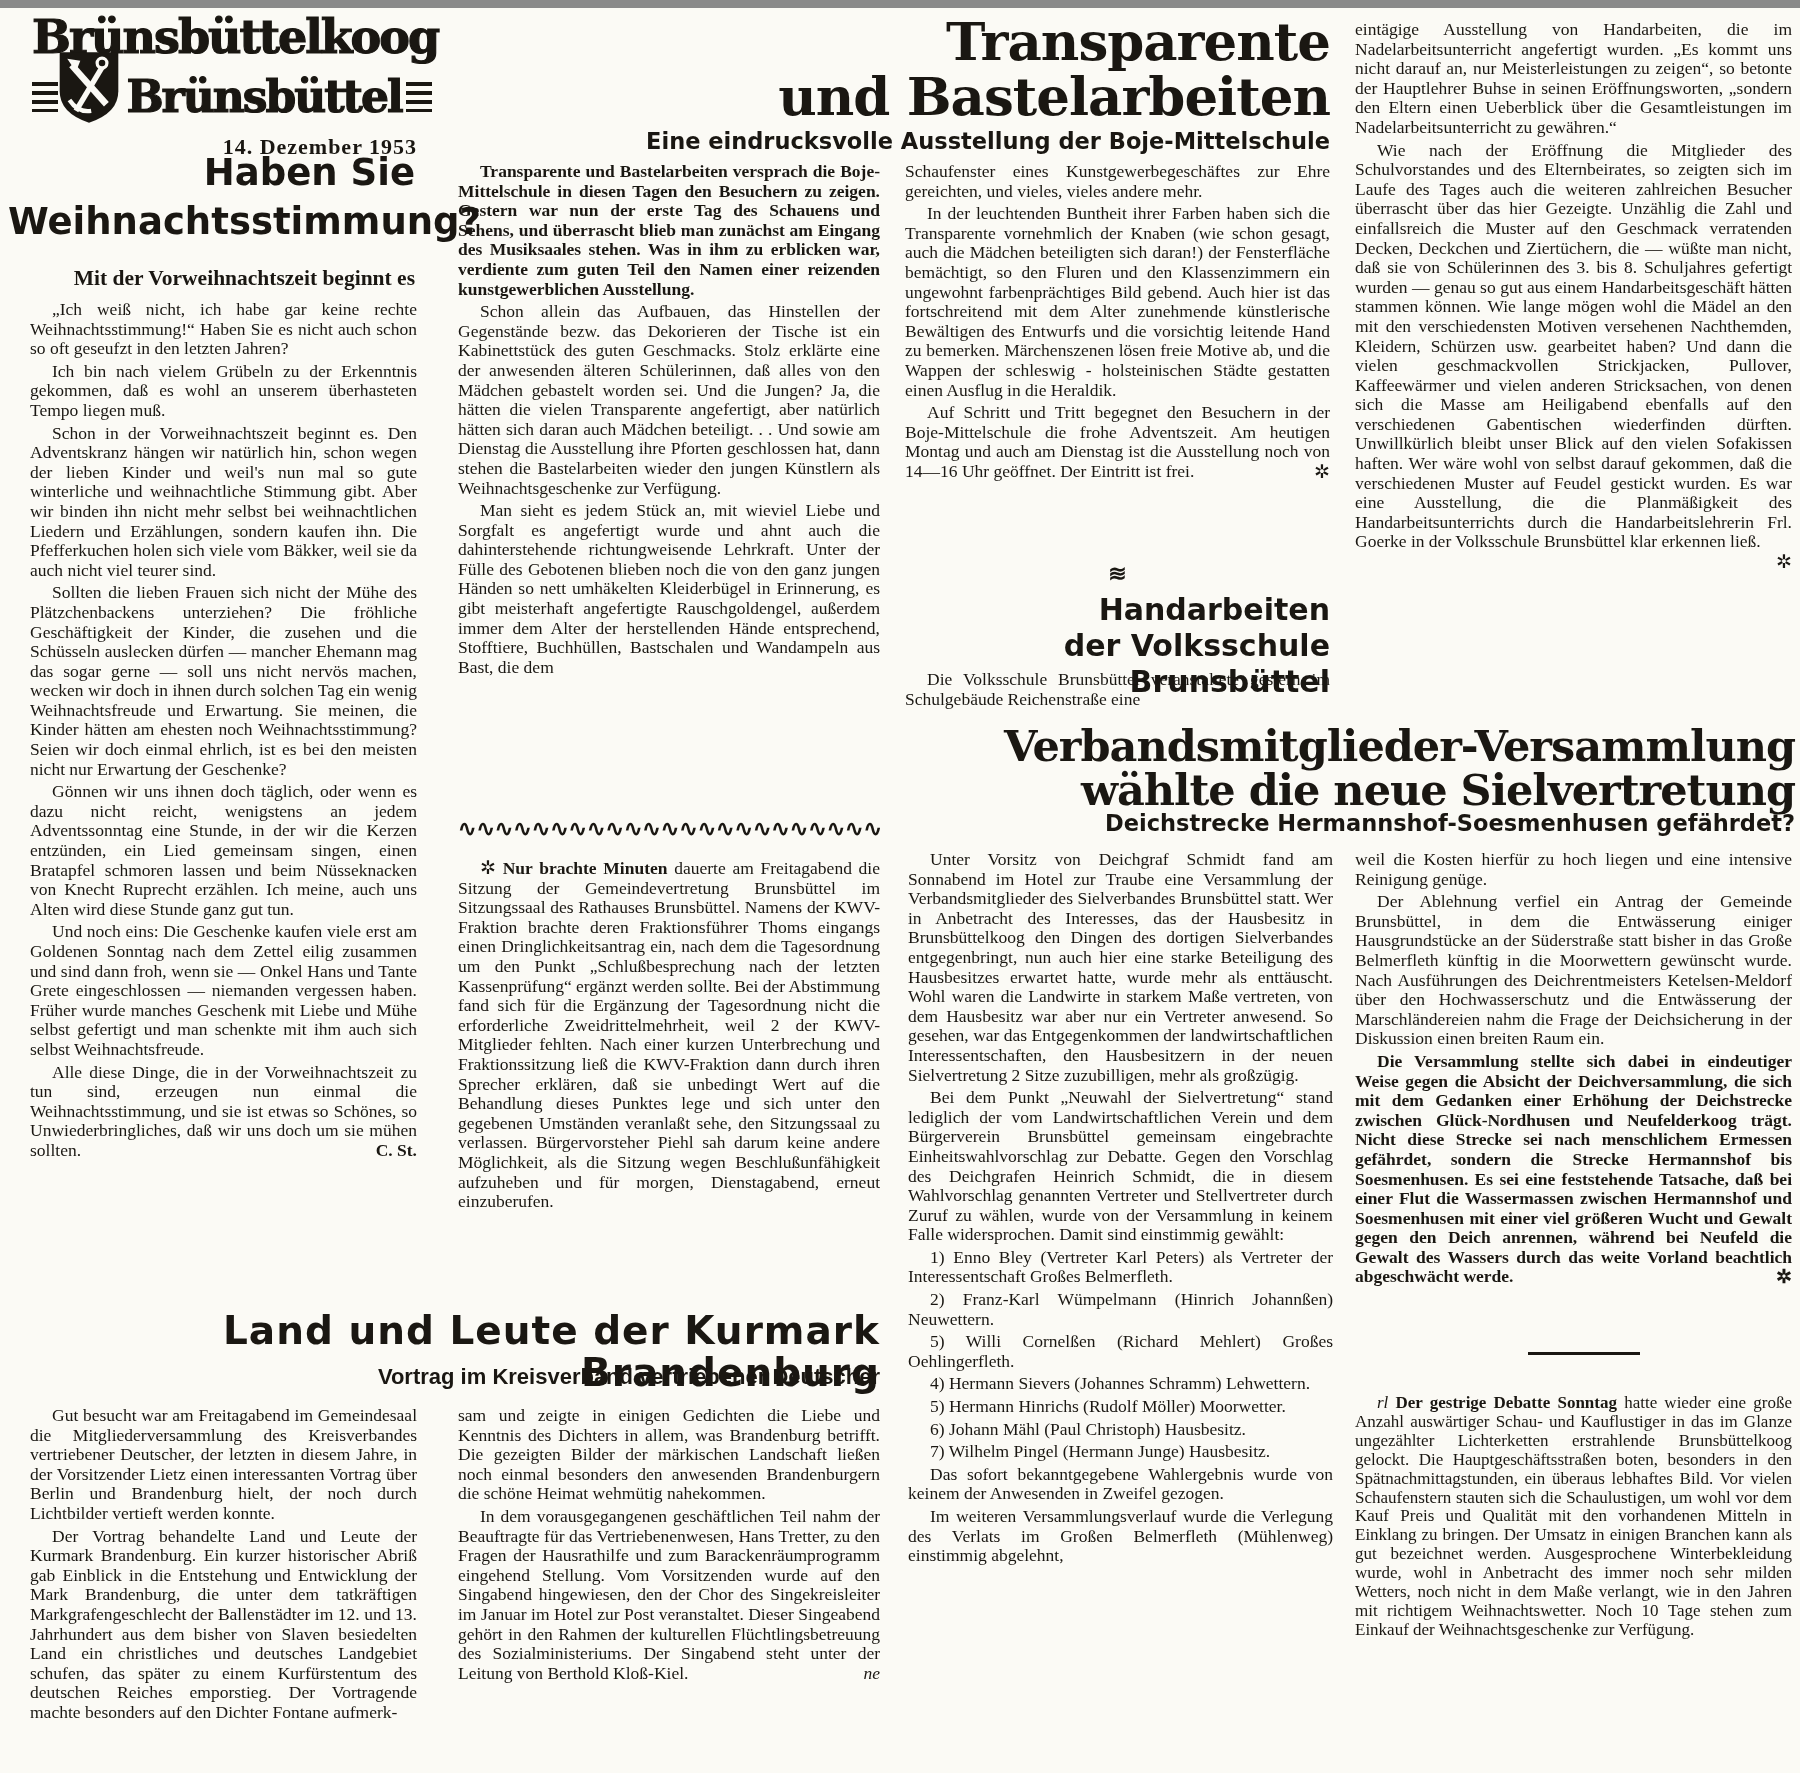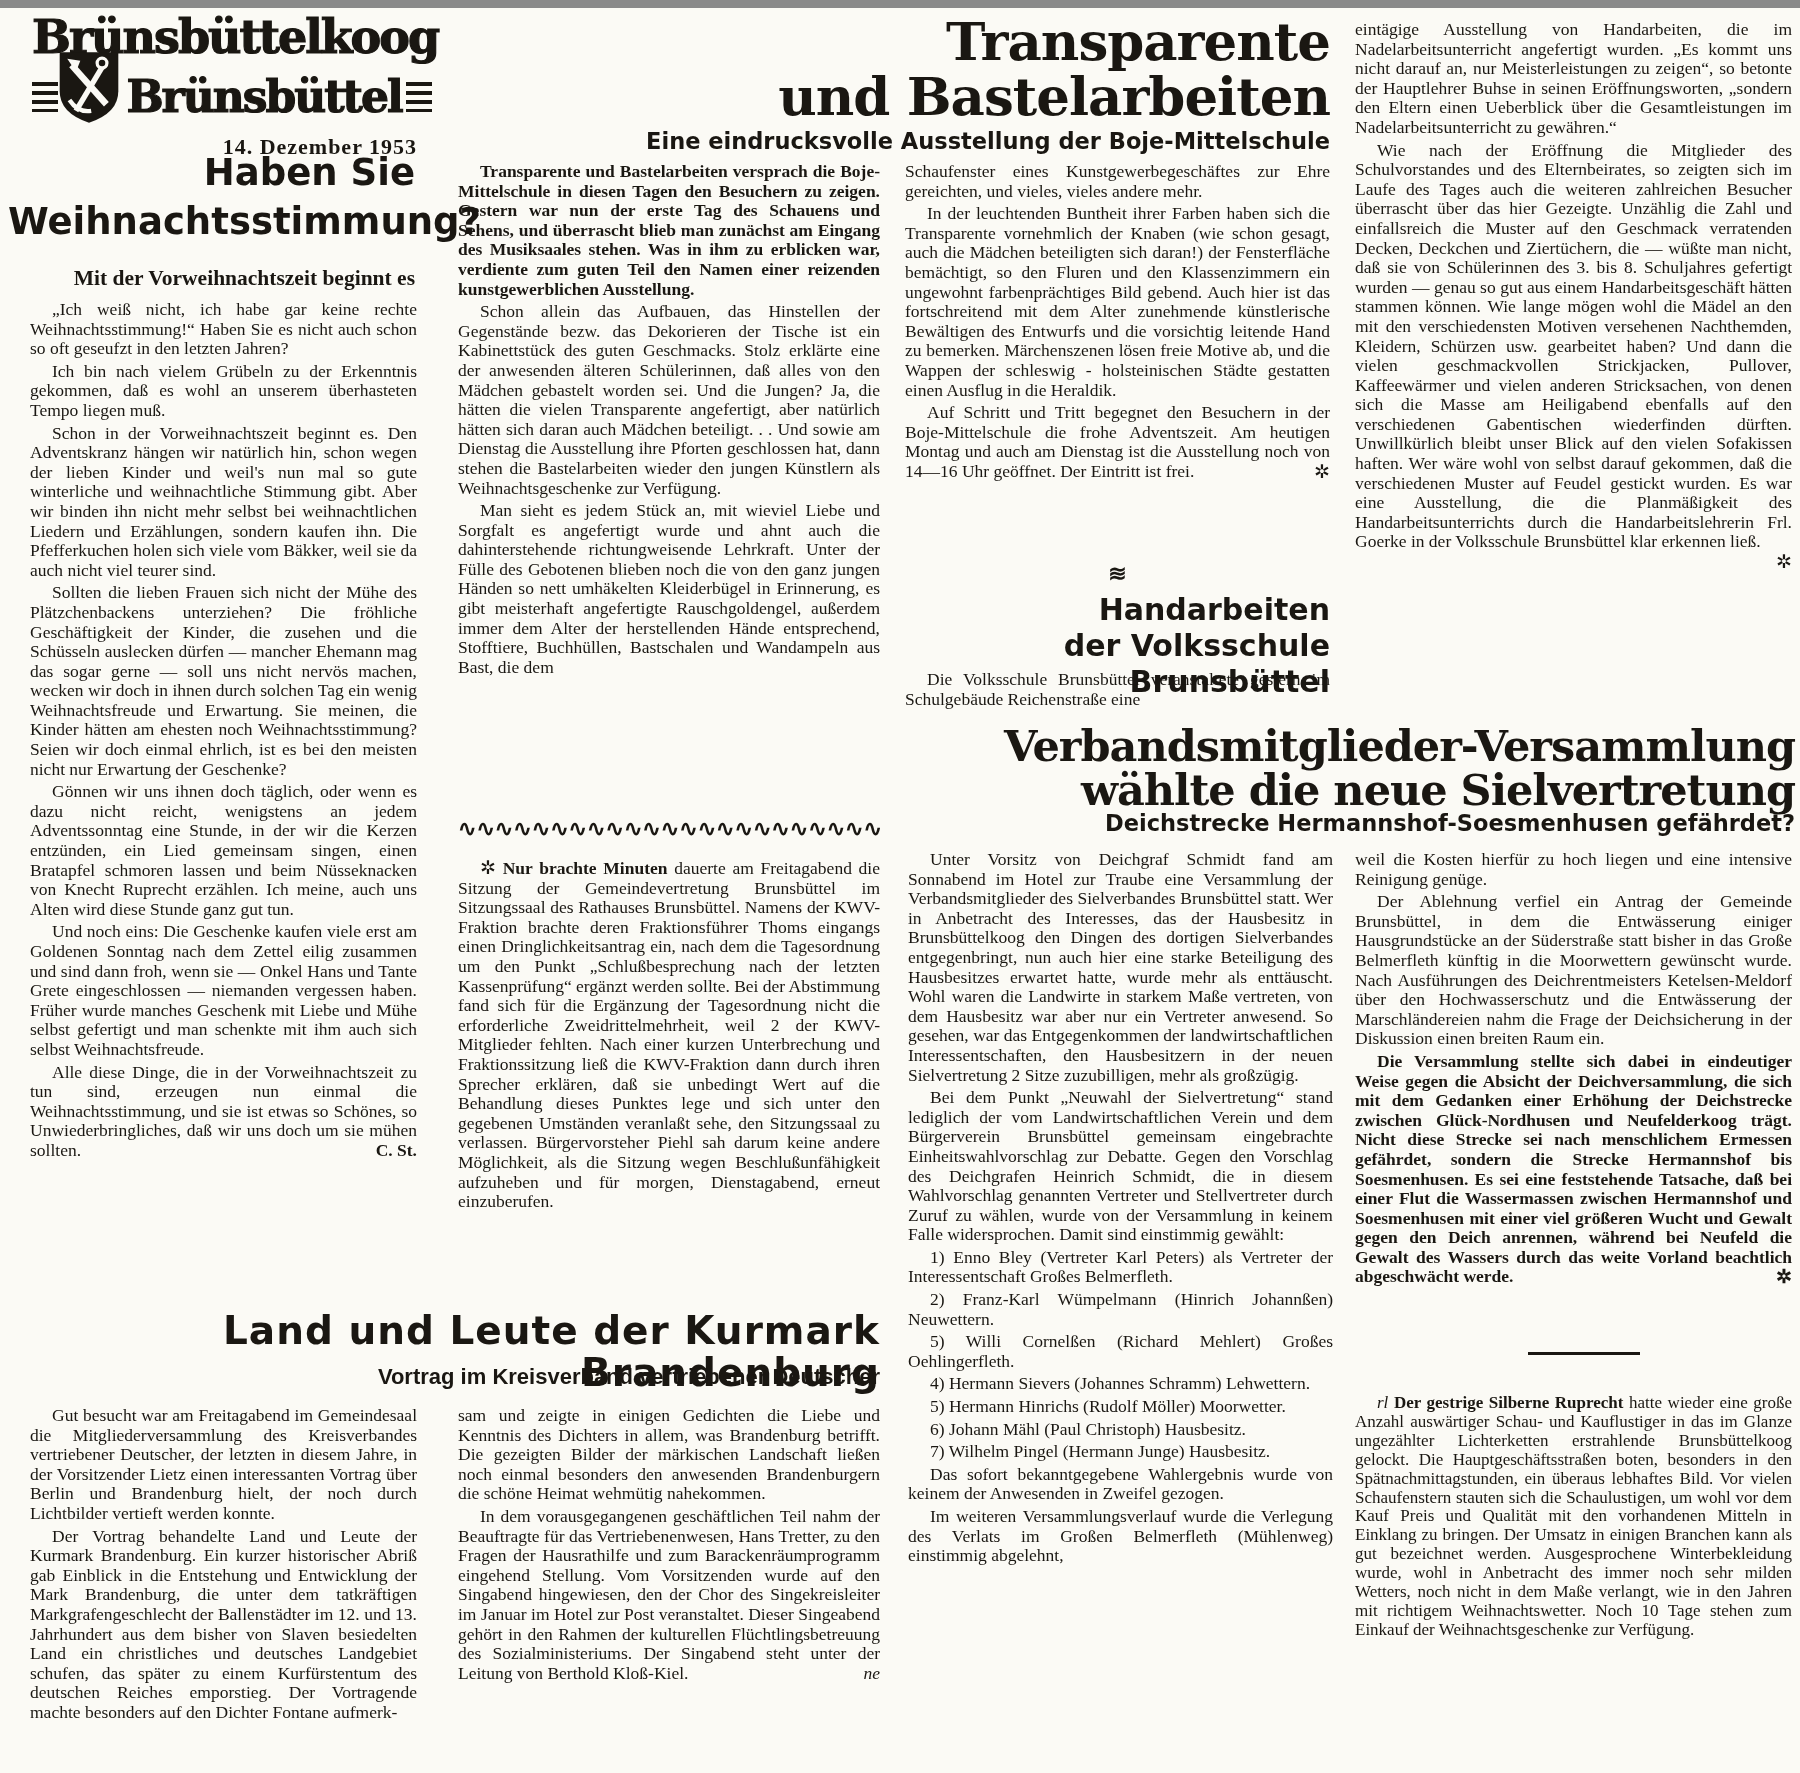--- a/index.html
+++ b/index.html
@@ -147,21 +147,21 @@
     <p>Der Ablehnung verfiel ein Antrag der Gemeinde Brunsbüttel, in dem die Entwässerung einiger Hausgrundstücke an der Süderstraße statt bisher in das Große Belmerfleth künftig in die Moorwettern gewünscht wurde. Nach Ausführungen des Deichrentmeisters Ketelsen-Meldorf über den Hochwasserschutz und die Entwässerung der Marschländereien nahm die Frage der Deichsicherung in der Diskussion einen breiten Raum ein.</p>
     <p style="font-weight:bold;">
       <span>Die Versammlung stellte sich dabei in eindeutiger Weise gegen die Absicht der Deichversammlung, die sich mit dem Gedanken einer Erhöhung der Deichstrecke zwischen Glück-Nordhusen und Neufelderkoog trägt. Nicht diese Strecke sei nach menschlichem Ermessen gefährdet, sondern die Strecke Hermannshof bis Soesmenhusen. Es sei eine feststehende Tatsache, daß bei einer Flut die Wassermassen zwischen Hermannshof und Soesmenhusen mit einer viel größeren Wucht und Gewalt gegen den Deich anrennen, während bei Neufeld die Gewalt des Wassers durch das weite Vorland beachtlich abgeschwächt werde.</span>
       <span class="endmark">✲</span></p>
   </div>
 
   <div class="abs rule" style="left:1528px;top:1344px;width:112px;"></div>
 
   <div class="abs body-text" style="left:1355px;top:1386px;width:437px;height:387px;overflow:hidden;font-size:17px;line-height:18.9px;">
     <p><i>rl</i>
-      <b class="inline-bold">Der gestrige Silberne Ruprecht</b>
+      <b class="inline-bold">Der gestrige Debatte Sonntag</b>
       <span>hatte wieder eine große Anzahl auswärtiger Schau- und Kauflustiger in das im Glanze ungezählter Lichterketten erstrahlende Brunsbüttelkoog gelockt. Die Hauptgeschäftsstraßen boten, besonders in den Spätnachmittagstunden, ein überaus lebhaftes Bild. Vor vielen Schaufenstern stauten sich die Schaulustigen, um wohl vor dem Kauf Preis und Qualität mit den vorhandenen Mitteln in Einklang zu bringen. Der Umsatz in einigen Branchen kann als gut bezeichnet werden. Ausgesprochene Winterbekleidung wurde, wohl in Anbetracht des immer noch sehr milden Wetters, noch nicht in dem Maße verlangt, wie in den Jahren mit richtigem Weihnachtswetter. Noch 10 Tage stehen zum Einkauf der Weihnachtsgeschenke zur Verfügung.</span></p>
   </div>
 
   <h1 class="abs h-a5 center" style="left:5px;top:1302px;width:875px;margin:0;">Land und Leute der Kurmark Brandenburg</h1>
   <div class="abs sub-a5 center" style="left:5px;top:1356px;width:875px;">Vortrag im Kreisverband vertriebener Deutscher</div>
 
   <div class="abs body-text" style="left:30px;top:1398px;width:387px;height:375px;overflow:hidden;">
     <p>Gut besucht war am Freitagabend im Gemeindesaal die Mitgliederversammlung des Kreisverbandes vertriebener Deutscher, der letzten in diesem Jahre, in der Vorsitzender Lietz einen interessanten Vortrag über Berlin und Brandenburg hielt, der noch durch Lichtbilder vertieft werden konnte.</p>
     <p>Der Vortrag behandelte Land und Leute der Kurmark Brandenburg. Ein kurzer historischer Abriß gab Einblick in die Entstehung und Entwicklung der Mark Brandenburg, die unter dem tatkräftigen Markgrafengeschlecht der Ballenstädter im 12. und 13. Jahrhundert aus dem bisher von Slaven besiedelten Land ein christliches und deutsches Landgebiet schufen, das später zu einem Kurfürstentum des deutschen Reiches emporstieg. Der Vortragende machte besonders auf den Dichter Fontane aufmerk-</p>
   </div>

